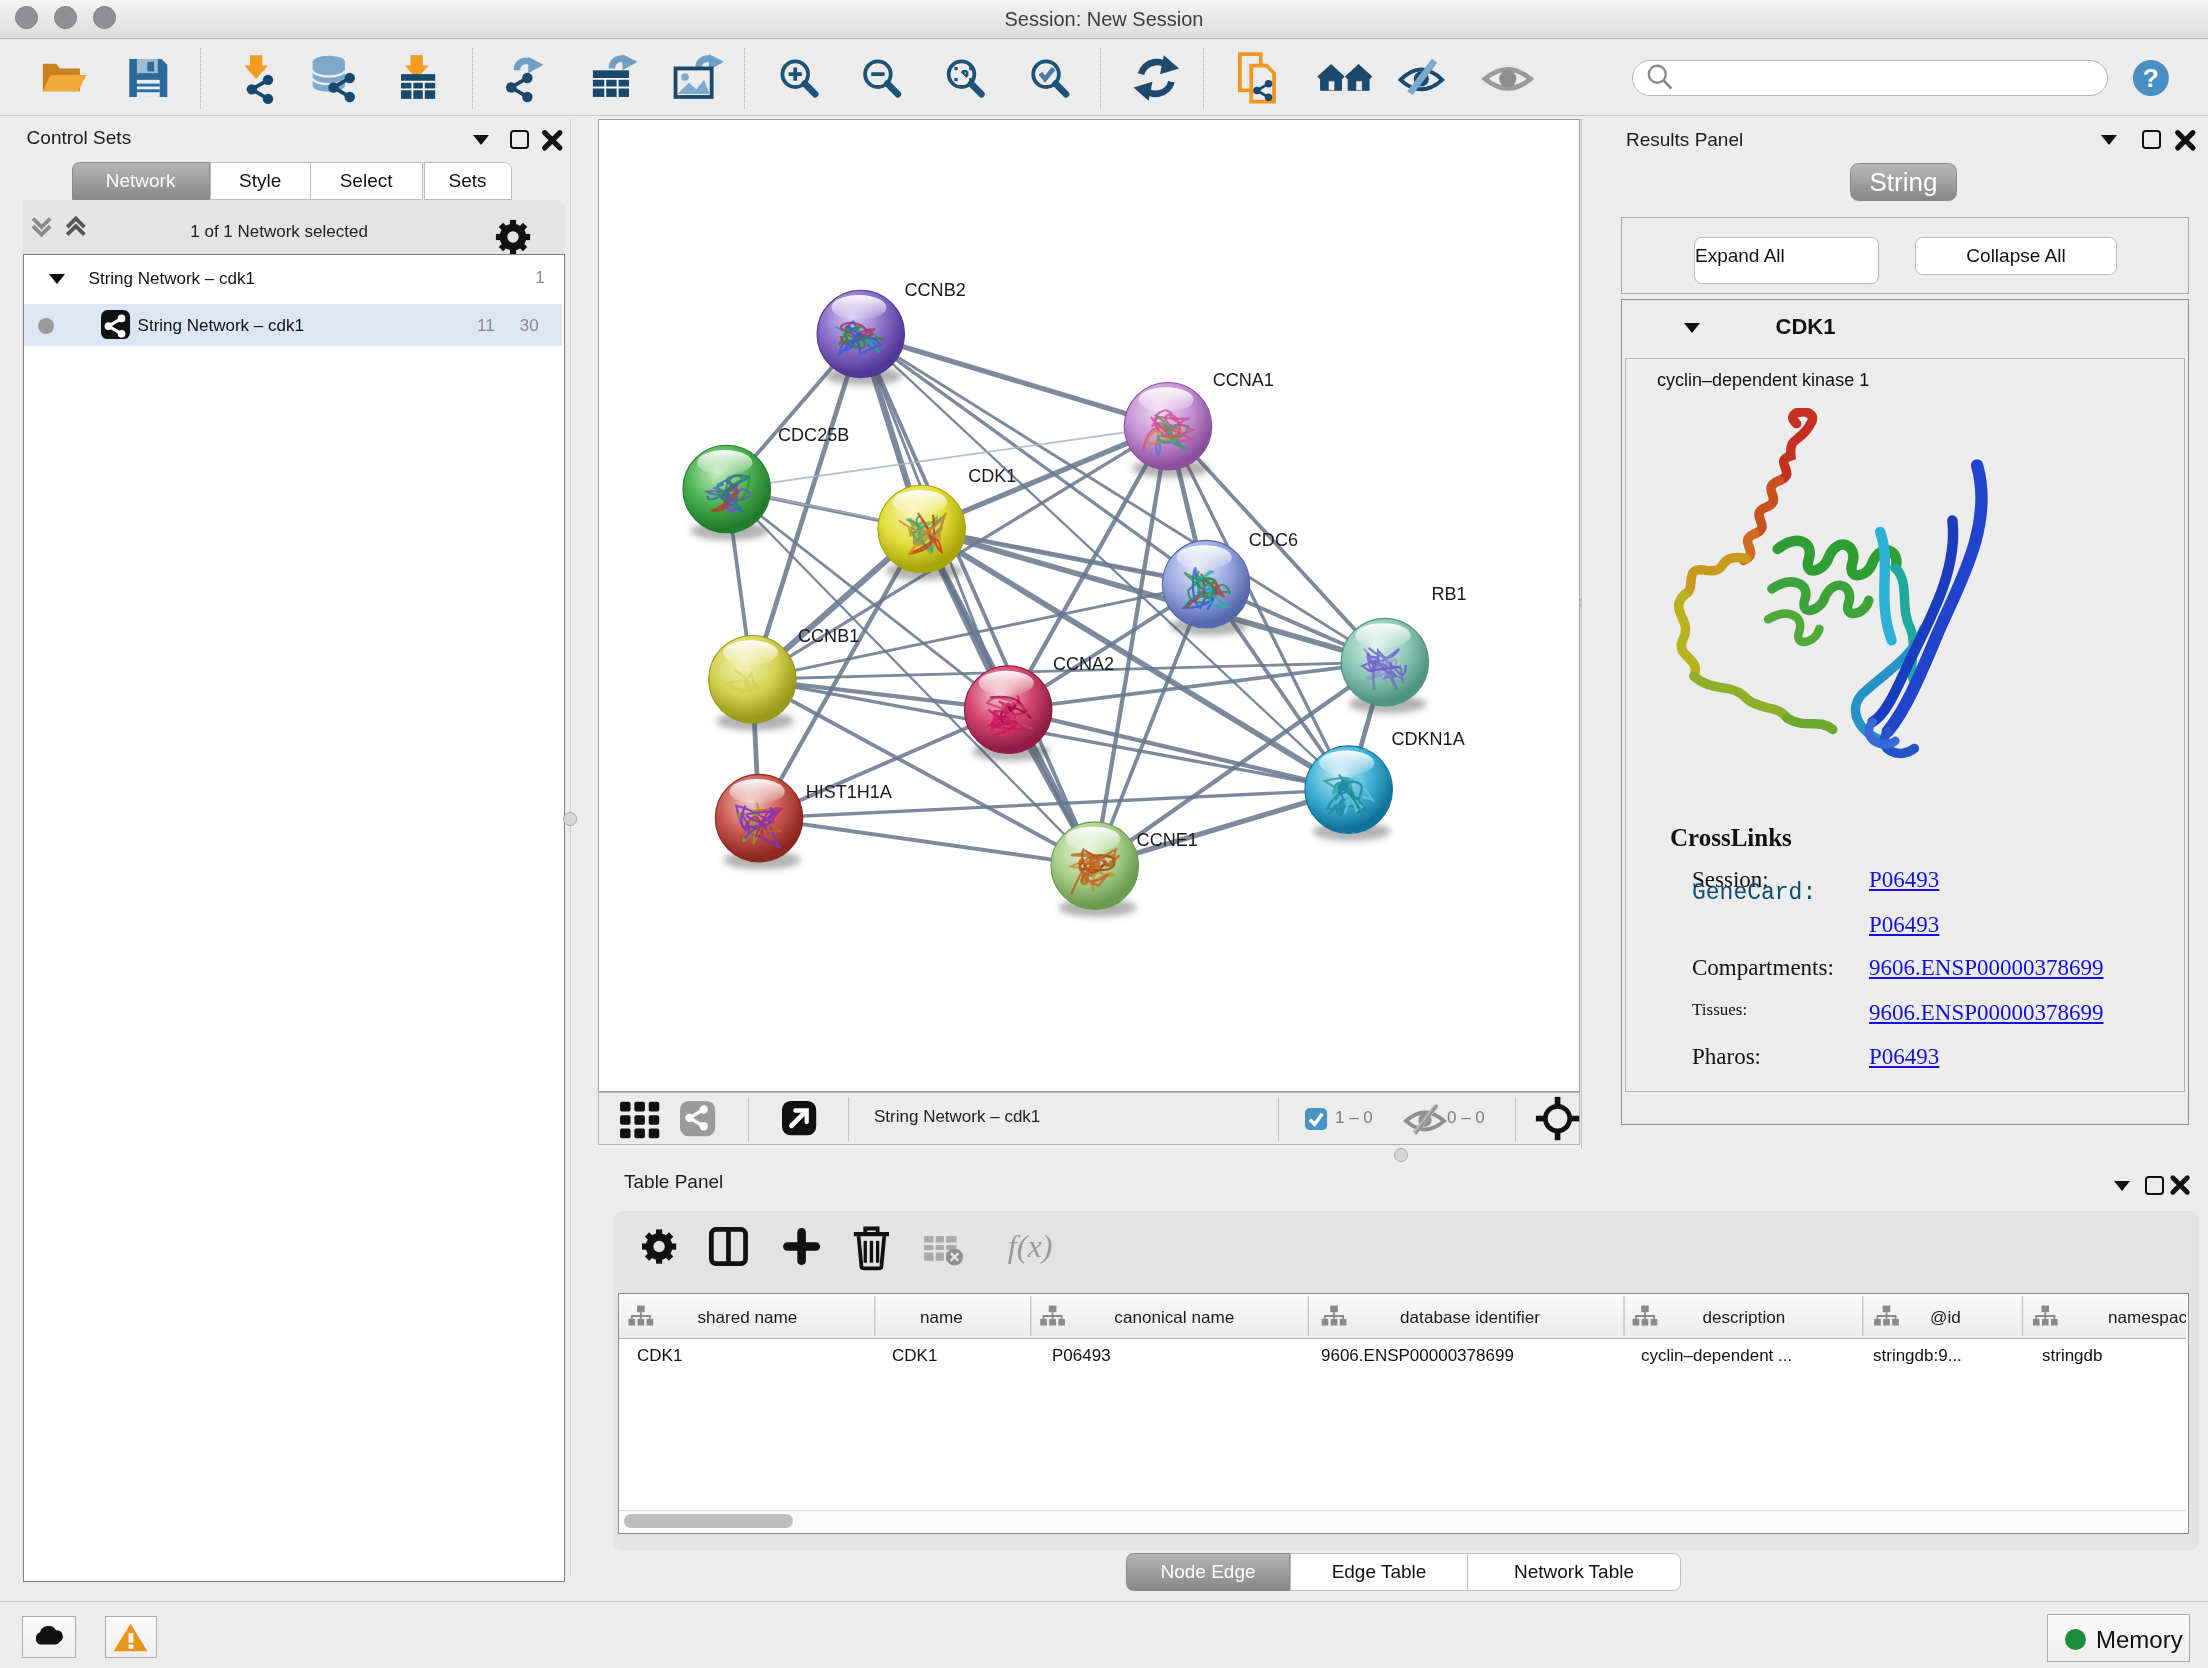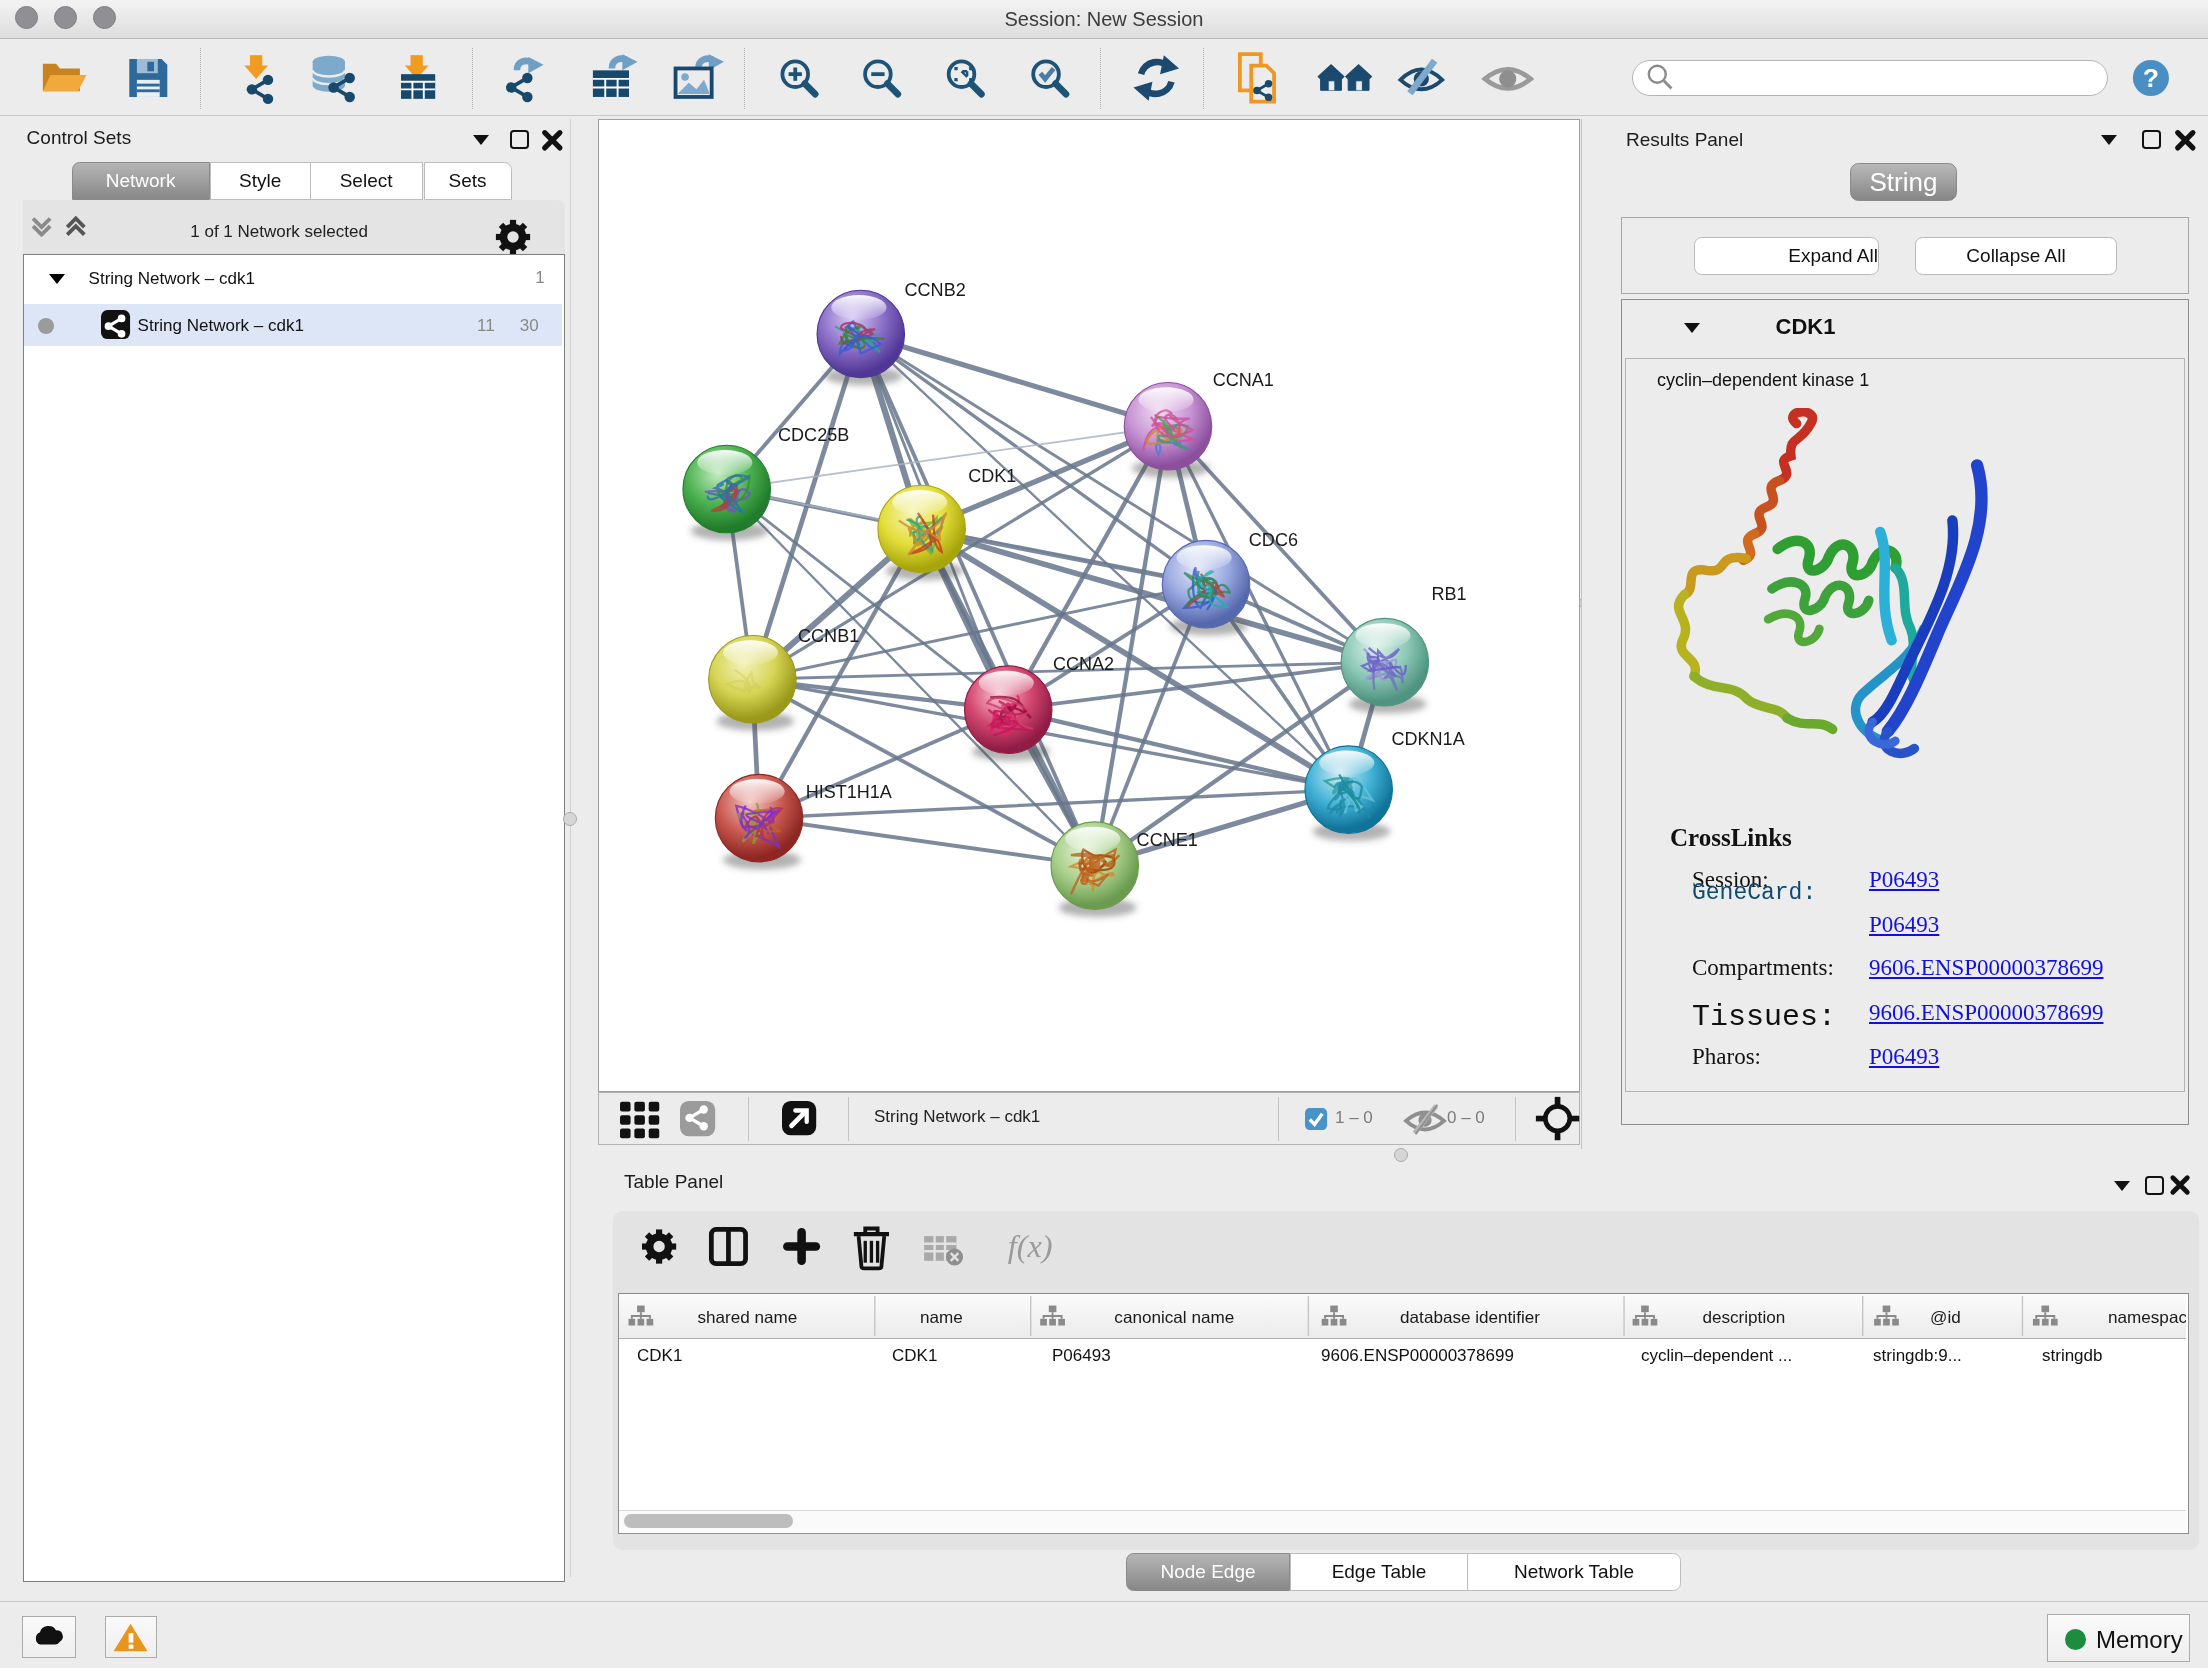--- a/index.html
+++ b/index.html
@@ -585,21 +585,21 @@
 <span class="abs" style="left:1579px;top:596px;width:12.4px;height:12.4px;border-radius:50%;background:#d6d6d6;border:1px solid #ababab"></span>
 <div id="rpanel" class="abs">
   <div class="abs" style="left:44px;top:9.5px;font-size:19px;color:#1c1c1c">Results Panel</div>
   <div class="ptrig" style="left:519px;top:16px"></div>
   <div class="psq" style="left:560px;top:11.4px"></div>
   <svg width="28.5" height="28.5" style="position:absolute;left:590px;top:7.6px" viewBox="0 0 30 30">
       <path d="M6,6 L22,22 M22,6 L6,22" stroke="#111" stroke-width="5.5" stroke-linecap="round"></path>
     </svg>
   <div class="abs" style="left:268px;top:44px;width:107px;height:38px;background:linear-gradient(#b9b9b9,#868686);border:1px solid #8a8a8a;border-radius:8.6px;color:#fff;font-size:26px;text-align:center;line-height:36px;box-sizing:border-box">String</div>
   <div class="abs" style="left:39px;top:98px;width:568px;height:77px;border:1px solid #a6a6a6;box-sizing:border-box"></div>
-  <div class="abs" style="left:112px;top:118px;width:185px;height:38px;background:#fff;border:1px solid #b9b9b9;border-radius:7.6px;font-size:19px;color:#111;text-align:right;line-height:36px;box-sizing:border-box">Expand All</div>
+  <div class="abs" style="left:112px;top:118px;width:185px;height:47px;background:#fff;border:1px solid #b9b9b9;border-radius:7.6px;font-size:19px;color:#111;text-align:left;line-height:36px;box-sizing:border-box">Expand All</div>
   <div class="abs" style="left:333px;top:118px;width:202px;height:38px;background:#fff;border:1px solid #b9b9b9;border-radius:7.6px;font-size:19px;color:#111;text-align:center;line-height:36px;box-sizing:border-box">Collapse All</div>
   <div class="abs" style="left:39px;top:180px;width:568px;height:826px;border:1.9px solid #8d8d8d;box-sizing:border-box"></div>
   <div class="ptrig" style="left:102px;top:204px"></div>
   <div class="abs" style="left:152px;top:195px;width:143px;font-size:22px;font-weight:bold;color:#111;text-align:center">CDK1</div>
   <div class="abs" style="left:43px;top:239px;width:560px;height:734px;background:#ececec;border:1px solid #b3b3b3;box-sizing:border-box">
     <div class="abs" style="left:31px;top:11.4px;font-size:18px;color:#111">cyclin–dependent kinase 1</div>
     <svg width="342" height="357" viewBox="0 0 360 375" style="position:absolute;left:30px;top:49px">
       <g fill="none" stroke-linecap="round">
         <path d="M148,16 C132,2 170,-2 164,14 C152,38 140,28 142,50 C122,56 150,68 130,76" stroke="#c43022" stroke-width="10"></path>
         <path d="M130,76 C108,84 136,96 116,104 C96,112 124,124 104,132" stroke="#c8521f" stroke-width="10"></path>
@@ -620,21 +620,21 @@
         <path d="M228,330 C214,348 240,360 252,350" stroke="#3a68d8" stroke-width="9"></path>
       </g>
     </svg>
     <div class="abs" style="left:44px;top:465px;font-size:25px;font-weight:bold;color:#111;font-family:'Liberation Serif',serif">CrossLinks</div>
     <div class="abs" style="left:66px;top:508px;font-size:23px;color:#111;font-family:'Liberation Serif',serif">Session:</div>
     <div class="abs link" style="left:243px;top:508px;font-size:23px;font-family:'Liberation Serif',serif">P06493</div>
     <div class="abs" style="left:66px;top:521px;font-size:23px;color:#0c4a6e;font-family:Liberation Mono, monospace">GeneCard:</div>
     <div class="abs link" style="left:243px;top:553px;font-size:23px;font-family:'Liberation Serif',serif">P06493</div>
     <div class="abs" style="left:66px;top:596px;font-size:23px;color:#111;font-family:'Liberation Serif',serif">Compartments:</div>
     <div class="abs link" style="left:243px;top:596px;font-size:23px;font-family:'Liberation Serif',serif">9606.ENSP00000378699</div>
-    <div class="abs" style="left:66px;top:641px;font-size:30px;color:#111;font-family:Liberation Mono, monospace">Tissues:</div>
+    <div class="abs" style="left:66px;top:641px;font-size:17px;color:#111;font-family:Liberation Serif, serif">Tissues:</div>
     <div class="abs link" style="left:243px;top:641px;font-size:23px;font-family:'Liberation Serif',serif">9606.ENSP00000378699</div>
     <div class="abs" style="left:66px;top:685px;font-size:23px;color:#111;font-family:'Liberation Serif',serif">Pharos:</div>
     <div class="abs link" style="left:243px;top:685px;font-size:23px;font-family:'Liberation Serif',serif">P06493</div>
   </div>
 </div>
 <div id="tpanel" class="abs">
   <div class="abs" style="left:25px;top:8.6px;font-size:19px;color:#1c1c1c">Table Panel</div>
   <div class="ptrig" style="left:1515px;top:19px"></div>
   <div class="psq" style="left:1546px;top:14.3px"></div>
   <svg width="27" height="27" style="position:absolute;left:1569px;top:11.4px" viewBox="0 0 28 28">

